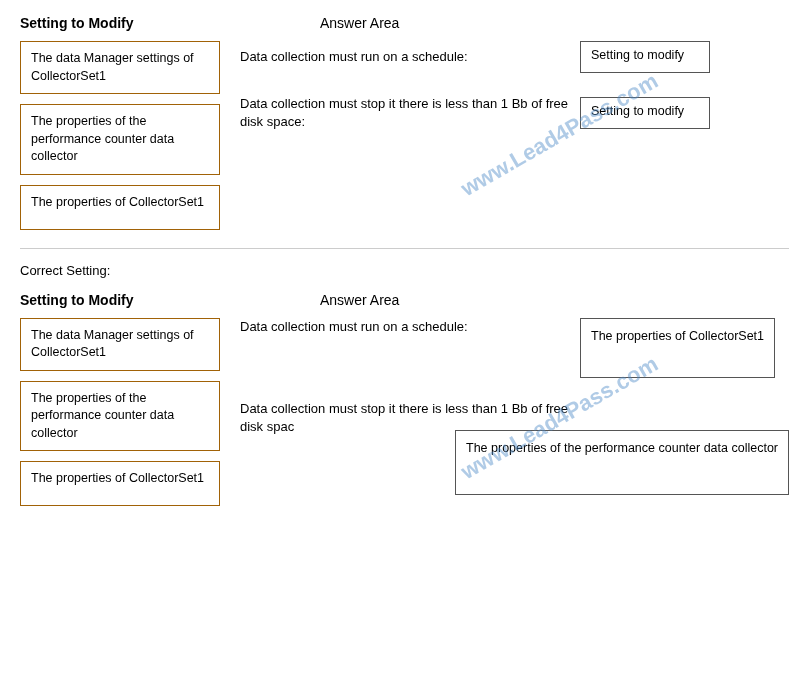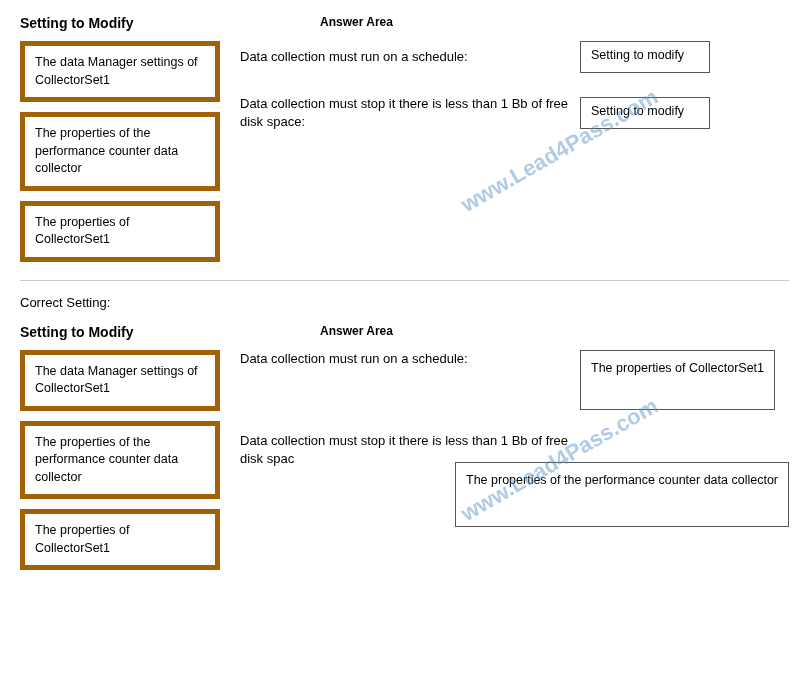--- a/index.html
+++ b/index.html
@@ -22,37 +22,37 @@
       display: flex;
       gap: 120px;
       margin-bottom: 10px;
     }
     .section-header .col-setting {
       font-weight: bold;
       font-size: 14px;
       min-width: 180px;
     }
     .section-header .col-answer {
-      font-weight: bold;
-      font-size: 12px;
+      font-weight: normal;
+      font-size: 14px;
     }
     .section-body {
       display: flex;
       gap: 0;
     }
     .left-col {
       min-width: 200px;
       max-width: 200px;
       display: flex;
       flex-direction: column;
       gap: 10px;
       margin-right: 20px;
     }
     .option-box {
-      border: 5px solid #a16207;
+      border: 1px solid #a16207;
       padding: 8px 10px;
       font-size: 12.5px;
       line-height: 1.4;
       background: #fff;
       min-height: 45px;
     }
     .right-col {
       flex: 1;
       position: relative;
     }

